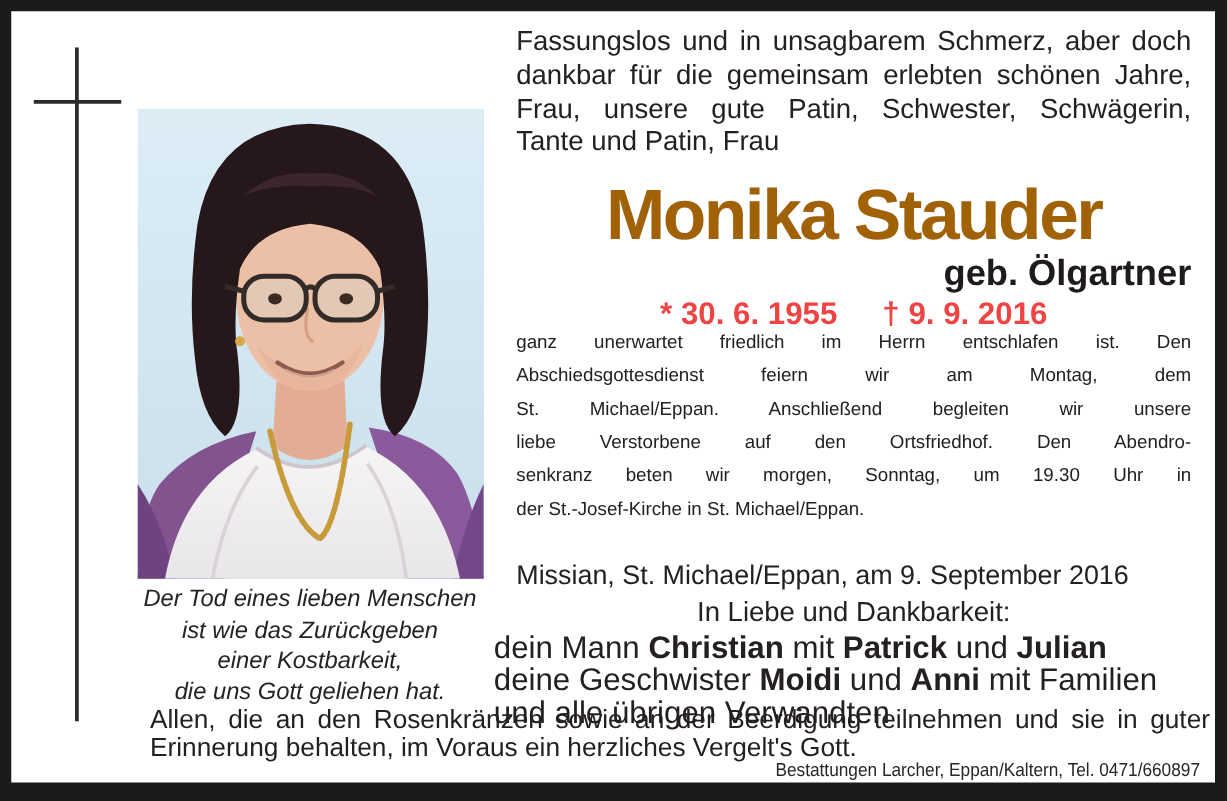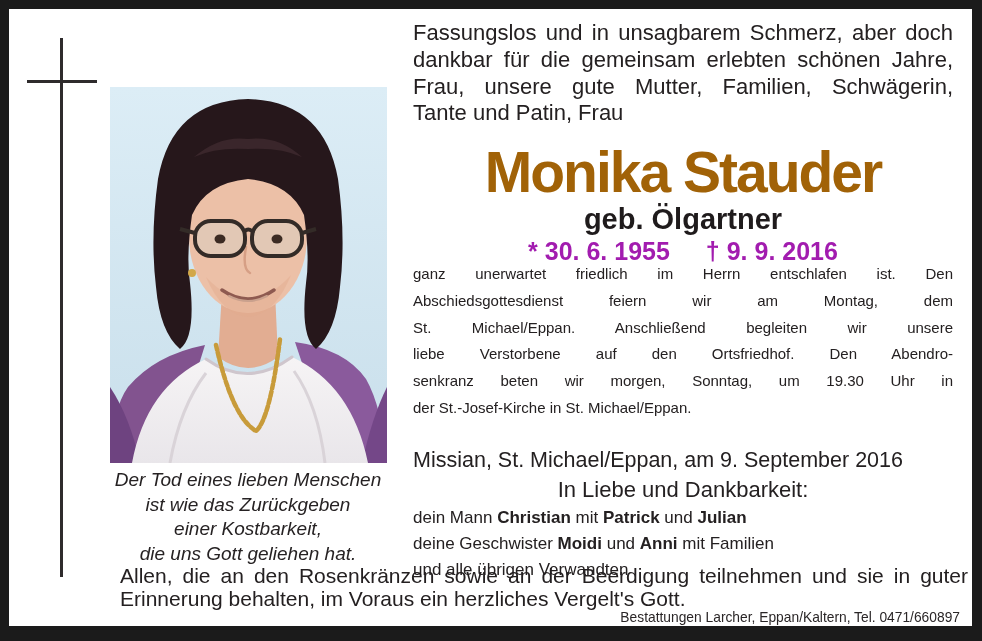--- a/index.html
+++ b/index.html
@@ -25,32 +25,32 @@
     text-align:center;font-style:italic;font-size:19px;line-height:24.5px;color:#262223;
   }
   .intro{position:absolute;left:413px;top:20px;width:540px;font-size:22px;line-height:26.8px;}
   .jblock div{text-align:justify;text-align-last:justify;}
   .jblock div.last{text-align-last:left;}
   .deceased-name{
     position:absolute;left:413px;top:141px;width:540px;text-align:center;
     font-size:57px;font-weight:bold;letter-spacing:-2px;line-height:62px;color:#a16207;
   }
   .maiden{
-    position:absolute;left:413px;top:203px;width:540px;text-align:center;
+    position:absolute;left:413px;top:203px;width:540px;text-align:right;
     font-size:29px;font-weight:bold;line-height:32px;color:#1f1b1c;
   }
   .dates{
     position:absolute;left:413px;top:237px;width:540px;text-align:center;
-    font-size:25px;font-weight:bold;color:#a21caf;
+    font-size:25px;font-weight:bold;color:#ef4444;
   }
   .dates .gap{display:inline-block;width:36px;}
   .bodytext{position:absolute;left:413px;top:261px;width:540px;font-size:15px;line-height:26.8px;}
   .dateline{position:absolute;left:413px;top:448px;width:540px;font-size:21.5px;}
   .closing{position:absolute;left:413px;top:477px;width:540px;font-size:22px;text-align:center;}
-  .family{position:absolute;left:413px;top:505px;width:545px;font-size:17px;line-height:26px;}
+  .family{position:absolute;left:395px;top:505px;width:545px;font-size:25px;line-height:26px;}
   .family b{font-weight:bold;}
   .thanks{position:absolute;left:120px;top:565px;width:848px;font-size:21px;line-height:22.6px;}
   .funeral-home{
     position:absolute;right:22px;top:608px;width:420px;text-align:right;
     font-size:15px;color:#2a2627;transform:scaleX(0.92);transform-origin:100% 50%;
   }
 </style>
 </head>
 <body>
 
@@ -115,21 +115,21 @@
   <div class="caption">
       <div>Der Tod eines lieben Menschen</div>
       <div>ist wie das Zurückgeben</div>
       <div>einer Kostbarkeit,</div>
       <div class="last">die uns Gott geliehen hat.</div>
     </div>
 
   <div class="intro jblock">
       <div>Fassungslos und in unsagbarem Schmerz, aber doch</div>
       <div>dankbar für die gemeinsam erlebten schönen Jahre,</div>
-      <div>Frau, unsere gute Mutter, Familien, Schwägerin,</div>
+      <div>Frau, unsere gute Patin, Schwester, Schwägerin,</div>
       <div class="last">Tante und Patin, Frau</div>
     </div>
 
   <div class="deceased-name">Monika Stauder</div>
 
   <div class="maiden">geb. Ölgartner</div>
 
   <div class="dates">
     <span>* 30. 6. 1955</span><span class="gap"></span><span>† 9. 9. 2016</span>
   </div>

